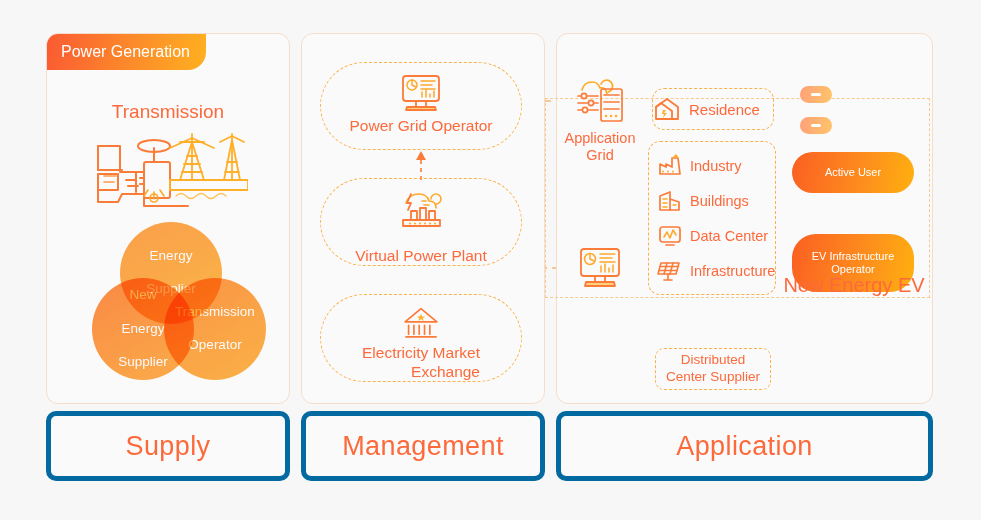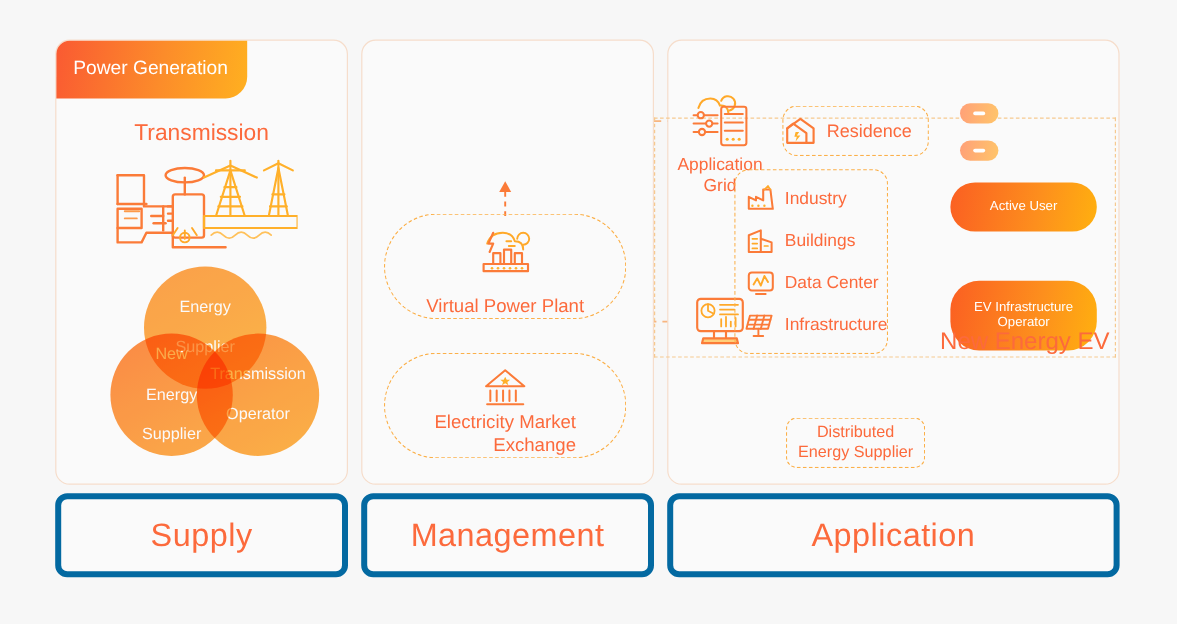--- a/index.html
+++ b/index.html
@@ -31,21 +31,21 @@
     box-sizing:border-box;
     color:#fc6a3c;font-size:27px;letter-spacing:.4px;
   }
   #foot-supply{left:46px;width:244px;}
   #foot-mgmt  {left:301px;width:244px;}
   #foot-app   {left:556px;width:377px;}
 
   
   #pg-tab{
     position:absolute;left:47px;top:34px;
-    width:159px;height:48px;
+    width:159px;height:36px;
     background:linear-gradient(100deg,#fa5a32 0%,#fc8c2a 55%,#ffb020 100%);
     border-radius:11px 0 18px 0;
     display:flex;align-items:center;
     box-sizing:border-box;padding-left:14px;
     color:#fff;font-size:16px;
   }
 
   #transmission-label{
     position:absolute;left:46px;top:101px;width:244px;
     text-align:center;color:#fc6a3c;font-size:19px;
@@ -92,21 +92,21 @@
     color:#fc6a3c;font-size:14.5px;line-height:1.2;}
   #monitor-icon{position:absolute;left:576px;top:246px;width:48px;height:44px;}
 
   .app-box{
     position:absolute;
     border:1.6px dashed #fbb04a;
     border-radius:12px;box-sizing:border-box;
   }
   #box-residence{left:652px;top:88px;width:122px;height:42px;
     display:flex;align-items:center;padding-left:0;}
-  #box-group{left:612px;top:141px;width:128px;height:154px;
+  #box-group{left:648px;top:141px;width:128px;height:154px;
     padding:6px 0 0 8px;}
 
   .app-item{display:flex;align-items:center;height:35px;color:#fc6a3c;font-size:14.5px;}
   .app-item .ico{width:26px;height:24px;margin-right:7px;flex:none;}
 
   
   .pill{
     position:absolute;border-radius:24px;
     display:flex;align-items:center;justify-content:center;text-align:center;
     color:#fff;font-size:11px;line-height:1.2;
@@ -234,20 +234,36 @@
       <span>Supplier</span>
     </span>
   </div>
   <div class="venn-circle" id="venn-c">
     <span>
       <span>Transmission</span><br>
       <span>Operator</span>
     </span>
   </div>
 
+  <div class="capsule" id="cap-grid">
+    <svg class="cap-icon" viewBox="0 0 46 40">
+      <g fill="none" stroke="#fb7b38" stroke-width="1.8" stroke-linejoin="round" stroke-linecap="round">
+        <rect x="5" y="3" width="36" height="25" rx="3"></rect>
+        <path d="M18,28 L18,33 M28,28 L28,33 M13,34 L33,34"></path>
+        <path d="M9,34 L37,34 L38,37 L8,37 Z" fill="#ffcf7a" stroke="#fb7b38"></path>
+      </g>
+      <g fill="none" stroke="#ffa929" stroke-width="1.5" stroke-linecap="round">
+        <circle cx="14" cy="12" r="5"></circle>
+        <path d="M14,7 L14,12 L18,14"></path>
+        <path d="M23,8 L37,8 M23,12 L34,12 M23,16 L37,16"></path>
+        <path d="M24,24 L24,19 M28,24 L28,17 M32,24 L32,21 M36,24 L36,18"></path>
+      </g>
+    </svg>
+    <span class="cap-text">Power Grid Operator</span>
+  </div>
 
   <svg id="arrow-up" viewBox="0 0 14 30">
     <line x1="7" y1="30" x2="7" y2="9" stroke="#fb7b38" stroke-width="1.6" stroke-dasharray="4 4"></line>
     <path d="M7,1 L12,10 L2,10 Z" fill="#fb7b38"></path>
   </svg>
 
   <div class="capsule" id="cap-vpp">
     <svg class="cap-icon" viewBox="0 0 46 40">
       <g fill="none" stroke="#ffa929" stroke-width="1.6" stroke-linecap="round" stroke-linejoin="round">
         <path d="M8,14 q3,-9 13,-9 q8,0 10,7 q7,0 7,7"></path>
@@ -396,21 +412,21 @@
     <span>
       <span>EV Infrastructure</span><br>
       <span>Operator</span>
     </span>
   </div>
   <div id="newenergy-label">New Energy EV</div>
 
   <div id="box-des">
     <span>
       <span>Distributed</span><br>
-      <span>Energy Supplier</span>
+      <span>Center Supplier</span>
     </span>
   </div>
 
   <div class="footbar" id="foot-supply">
     <span>Supply</span>
   </div>
   <div class="footbar" id="foot-mgmt">
     <span>Management</span>
   </div>
   <div class="footbar" id="foot-app">

